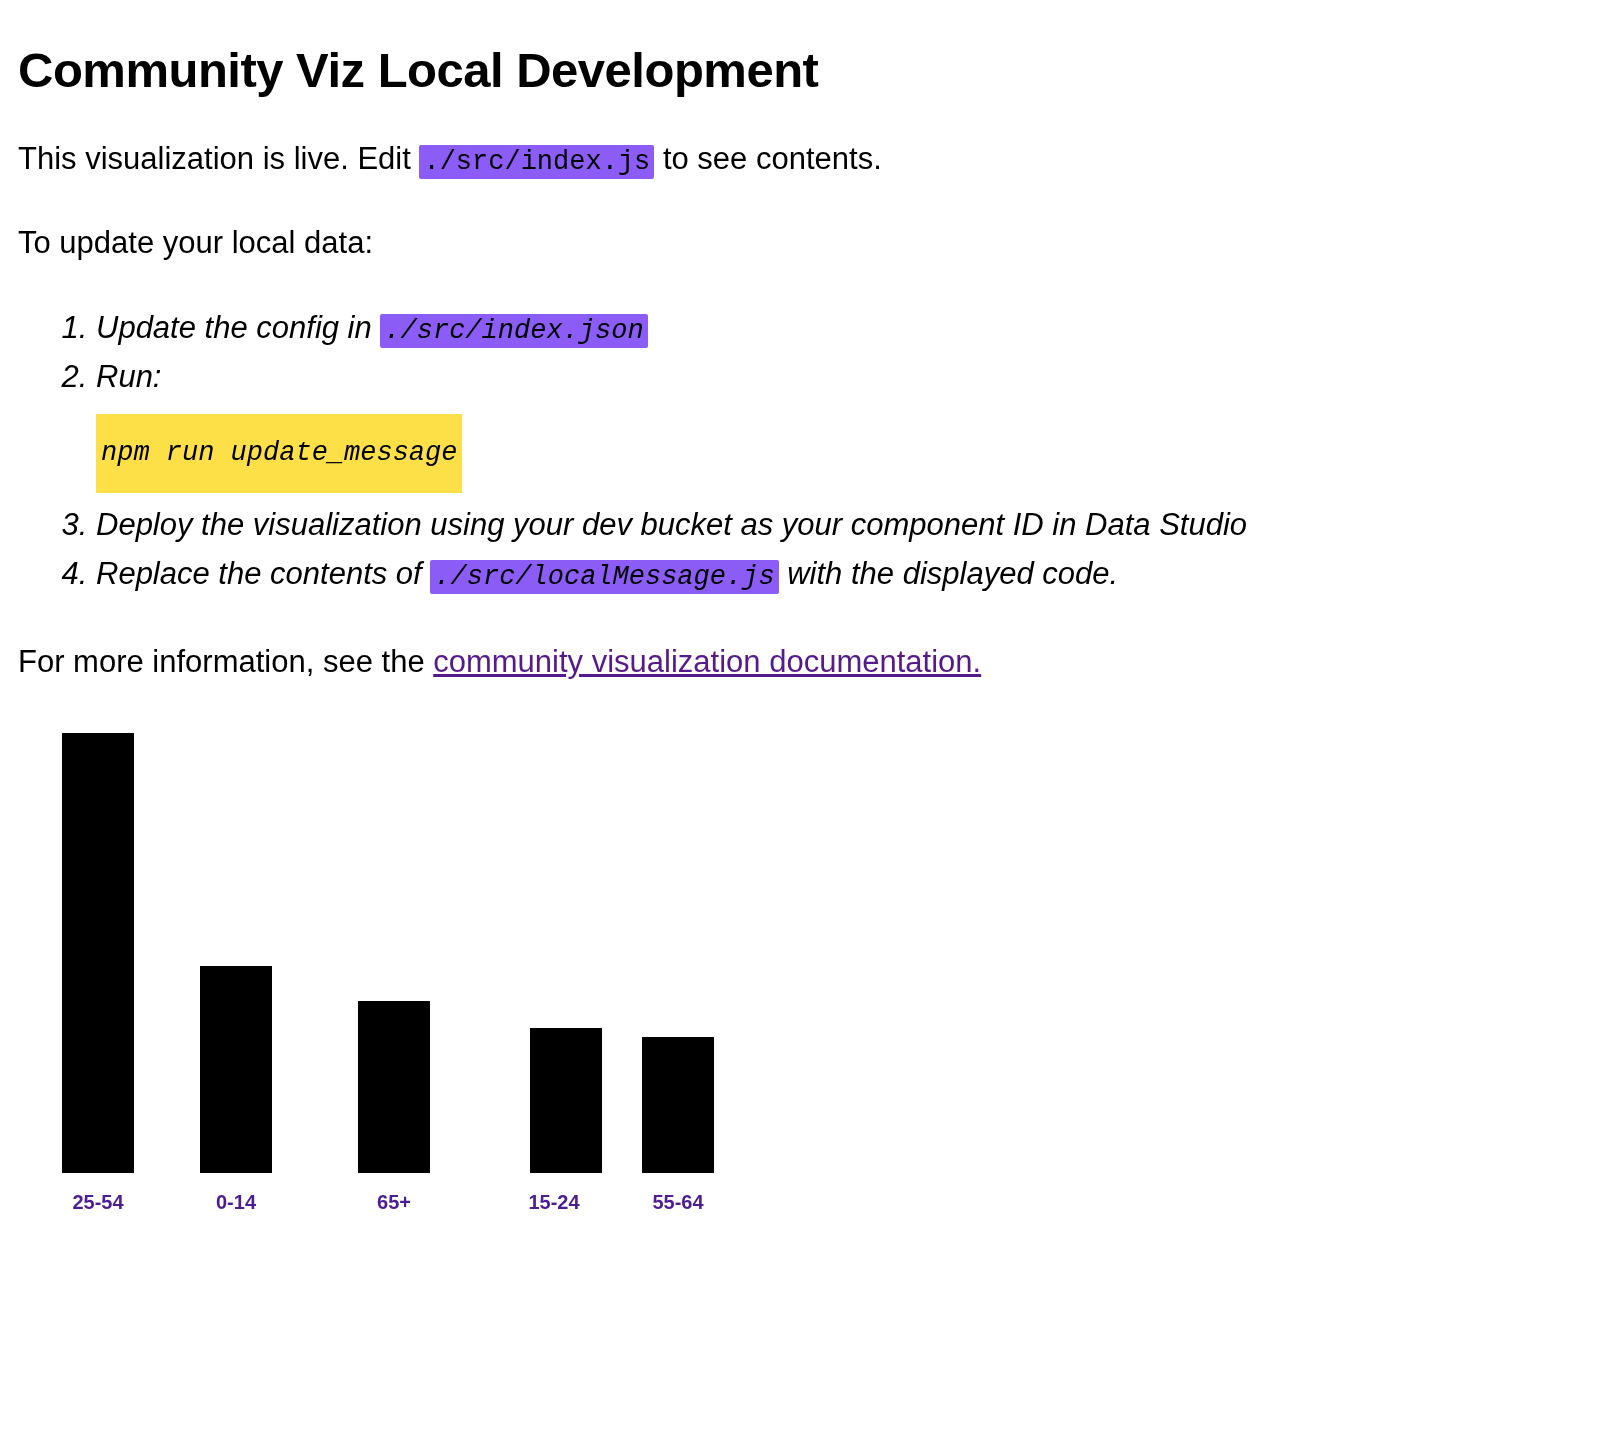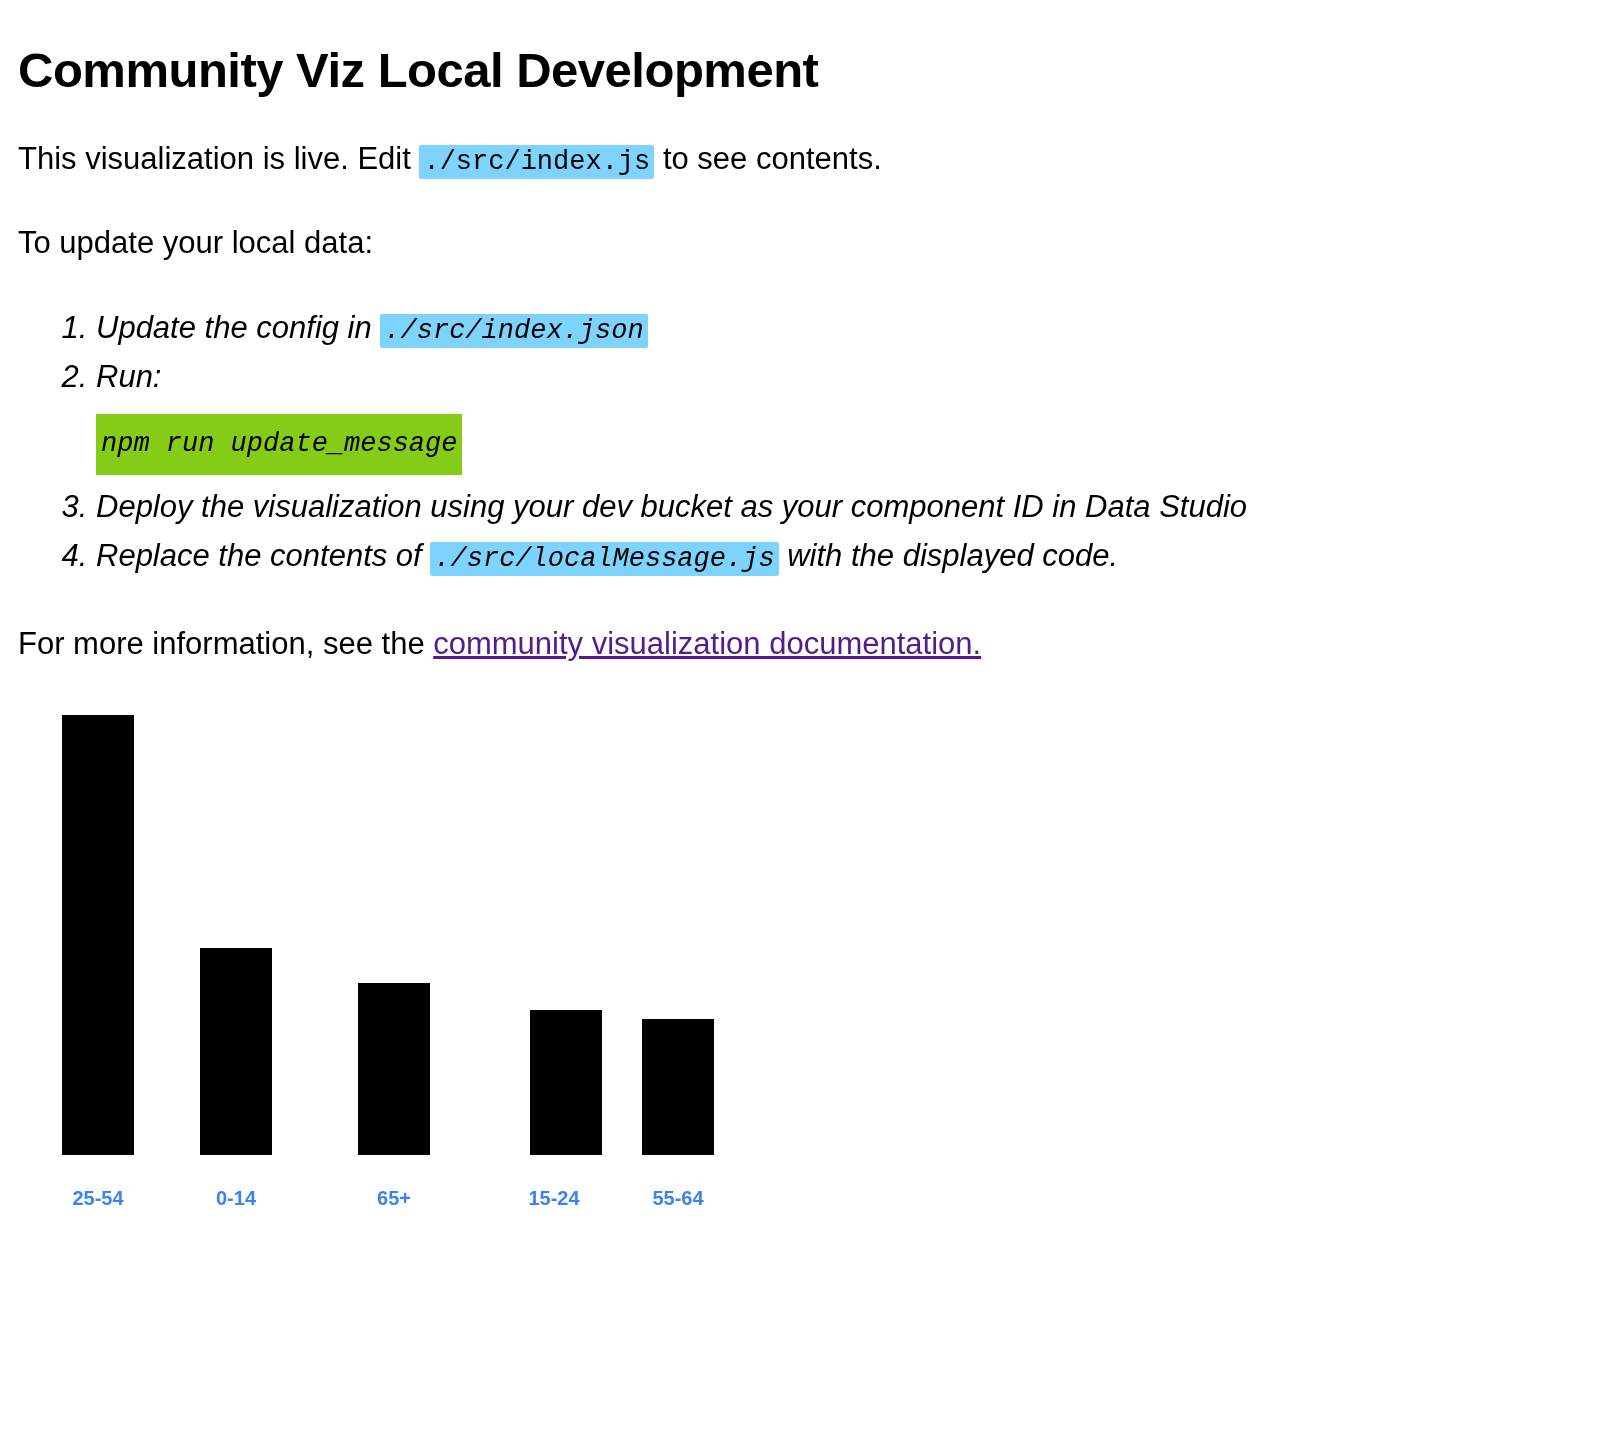--- a/index.html
+++ b/index.html
@@ -25,42 +25,42 @@
     margin: 0 0 40px 0;
     letter-spacing: -0.5px;
   }
   p.para {
     font-size: 31px;
     line-height: 1.35;
     margin: 0 0 42px 0;
   }
   code.inline {
     font-family: "Liberation Mono", monospace;
-    background: #7dd3fc;
+    background: #8b5cf6;
     font-size: 27px;
     padding: 2px 4px;
     border-radius: 2px;
     white-space: pre;
   }
   ol.steps {
     font-size: 31px;
     line-height: 1.45;
     margin: 0 0 44px 0;
     padding-left: 78px;
     font-style: italic;
   }
   ol.steps > li {
     margin-bottom: 4px;
   }
   pre.block {
     font-family: "Liberation Mono", monospace;
-    background: #84cc16;
+    background: #fde047;
     font-size: 27px;
     margin: 8px 8px 6px 0;
-    padding: 11px 5px;
+    padding: 20px 5px;
     display: inline-block;
     white-space: pre;
   }
   .codeline {
     margin: 6px 0 2px 0;
   }
   a.doclink {
     color: #551a8b;
   }
   .chart-wrap {
@@ -88,25 +88,25 @@
   .bar {
     background: #000000;
     width: 72px;
     margin: 0 auto;
   }
   .bar-label {
     position: absolute;
     top: 100%;
     left: 50%;
     transform: translateX(-50%);
-    margin-top: 32px;
+    margin-top: 18px;
     font-family: "Liberation Sans", sans-serif;
     font-size: 20px;
     font-weight: bold;
-    color: #3b82f6;
+    color: #4c1d95;
     white-space: nowrap;
   }
 </style>
 </head>
 <body>
 
 <div class="page">
 
   <h1 class="title">Community Viz Local Development</h1>
 

